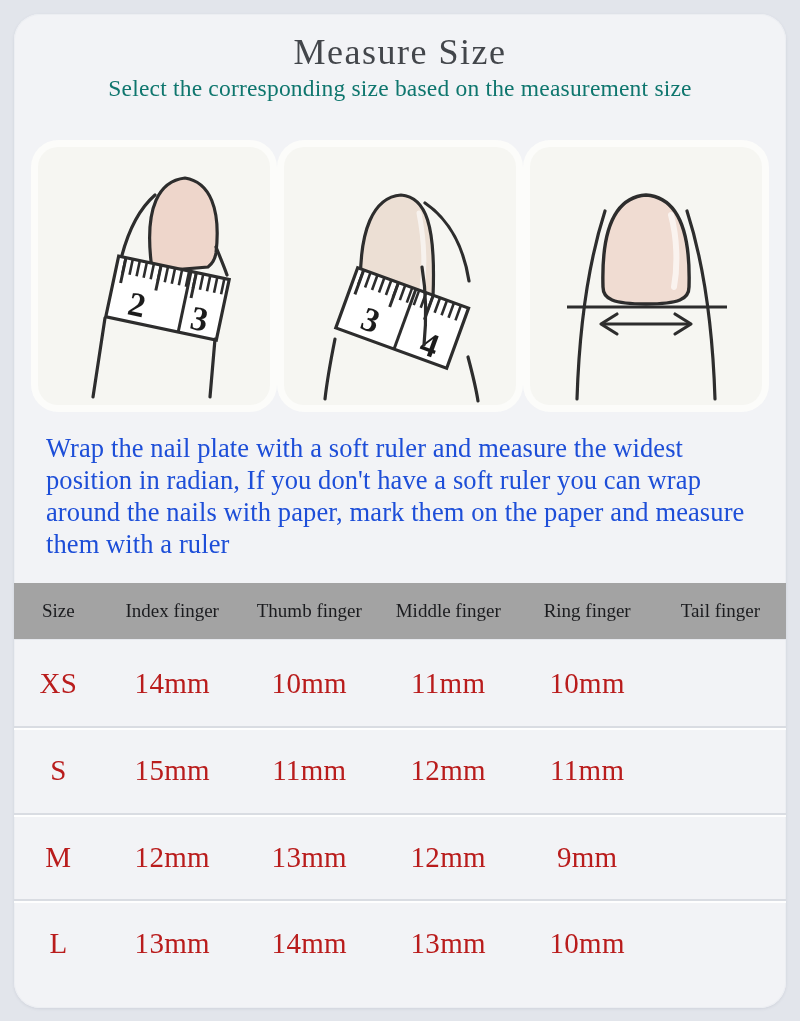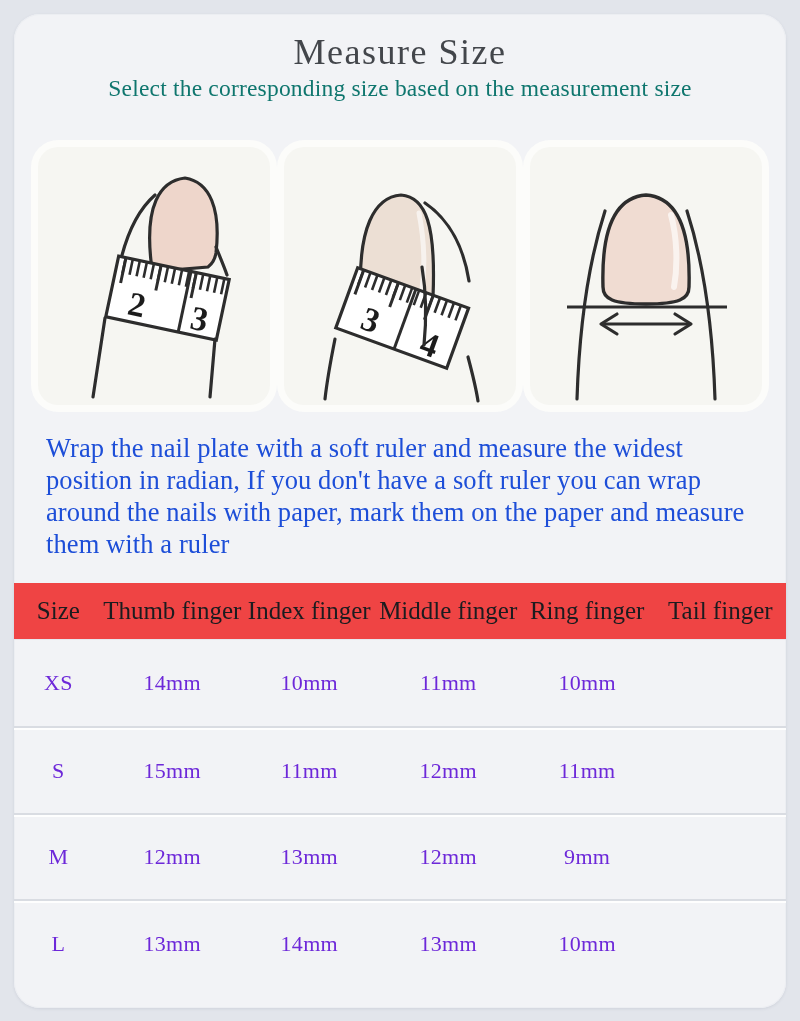--- a/index.html
+++ b/index.html
@@ -31,28 +31,28 @@
   .panel svg{display:block;width:100%;height:100%;}
   .ink{stroke:#2d2d2d;stroke-width:3.2;fill:none;stroke-linecap:round;stroke-linejoin:round;}
   .ruler-num{font-family:"Liberation Serif", serif;font-weight:bold;font-size:34px;fill:#1c1c1c;text-anchor:middle;}
   .instructions{
     margin:27px 28px 0 32px;
     font-size:26.5px;line-height:1.21;letter-spacing:.1px;color:#1d4ed8;
   }
   .size-table{margin-top:23px;}
   .t-head{
     display:grid;grid-template-columns:11.5% 18% 17.5% 18.5% 17.5% 17%;
-    align-items:center;height:57px;background:#ef4444;
+    align-items:center;height:57px;background:#a3a3a3;
     border-bottom:1px solid #e6e8ed;
-    font-size:25px;color:#1b1c1f;
+    font-size:19px;color:#1b1c1f;
   }
   .t-head > div{text-align:center;}
   .t-row{
     display:grid;grid-template-columns:11.5% 18% 17.5% 18.5% 17.5% 17%;
-    align-items:center;height:86.5px;font-size:22px;color:#6d28d9;
+    align-items:center;height:86.5px;font-size:29px;color:#b91c1c;
   }
   .t-row + .t-row{border-top:2px solid #d9dce2;box-shadow:inset 0 2px 0 rgba(255,255,255,.9);}
   .t-row > div{text-align:center;letter-spacing:.3px;}
 </style>
 </head>
 <body>
 
 <div class="card">
 
   <h1 class="title">Measure Size</h1>
@@ -111,22 +111,22 @@
         </g>
       </svg>
     </div>
   </div>
 
   <p class="instructions">Wrap the nail plate with a soft ruler and measure the widest position in radian, If you don't have a soft ruler you can wrap around the nails with paper, mark them on the paper and measure them with a ruler</p>
 
   <div class="size-table">
     <div class="t-head">
       <div>Size</div>
+      <div>Index finger</div>
       <div>Thumb finger</div>
-      <div>Index finger</div>
       <div>Middle finger</div>
       <div>Ring finger</div>
       <div>Tail finger</div>
     </div>
 
     <div class="t-row">
       <div>XS</div>
       <div>14mm</div>
       <div>10mm</div>
       <div>11mm</div>

